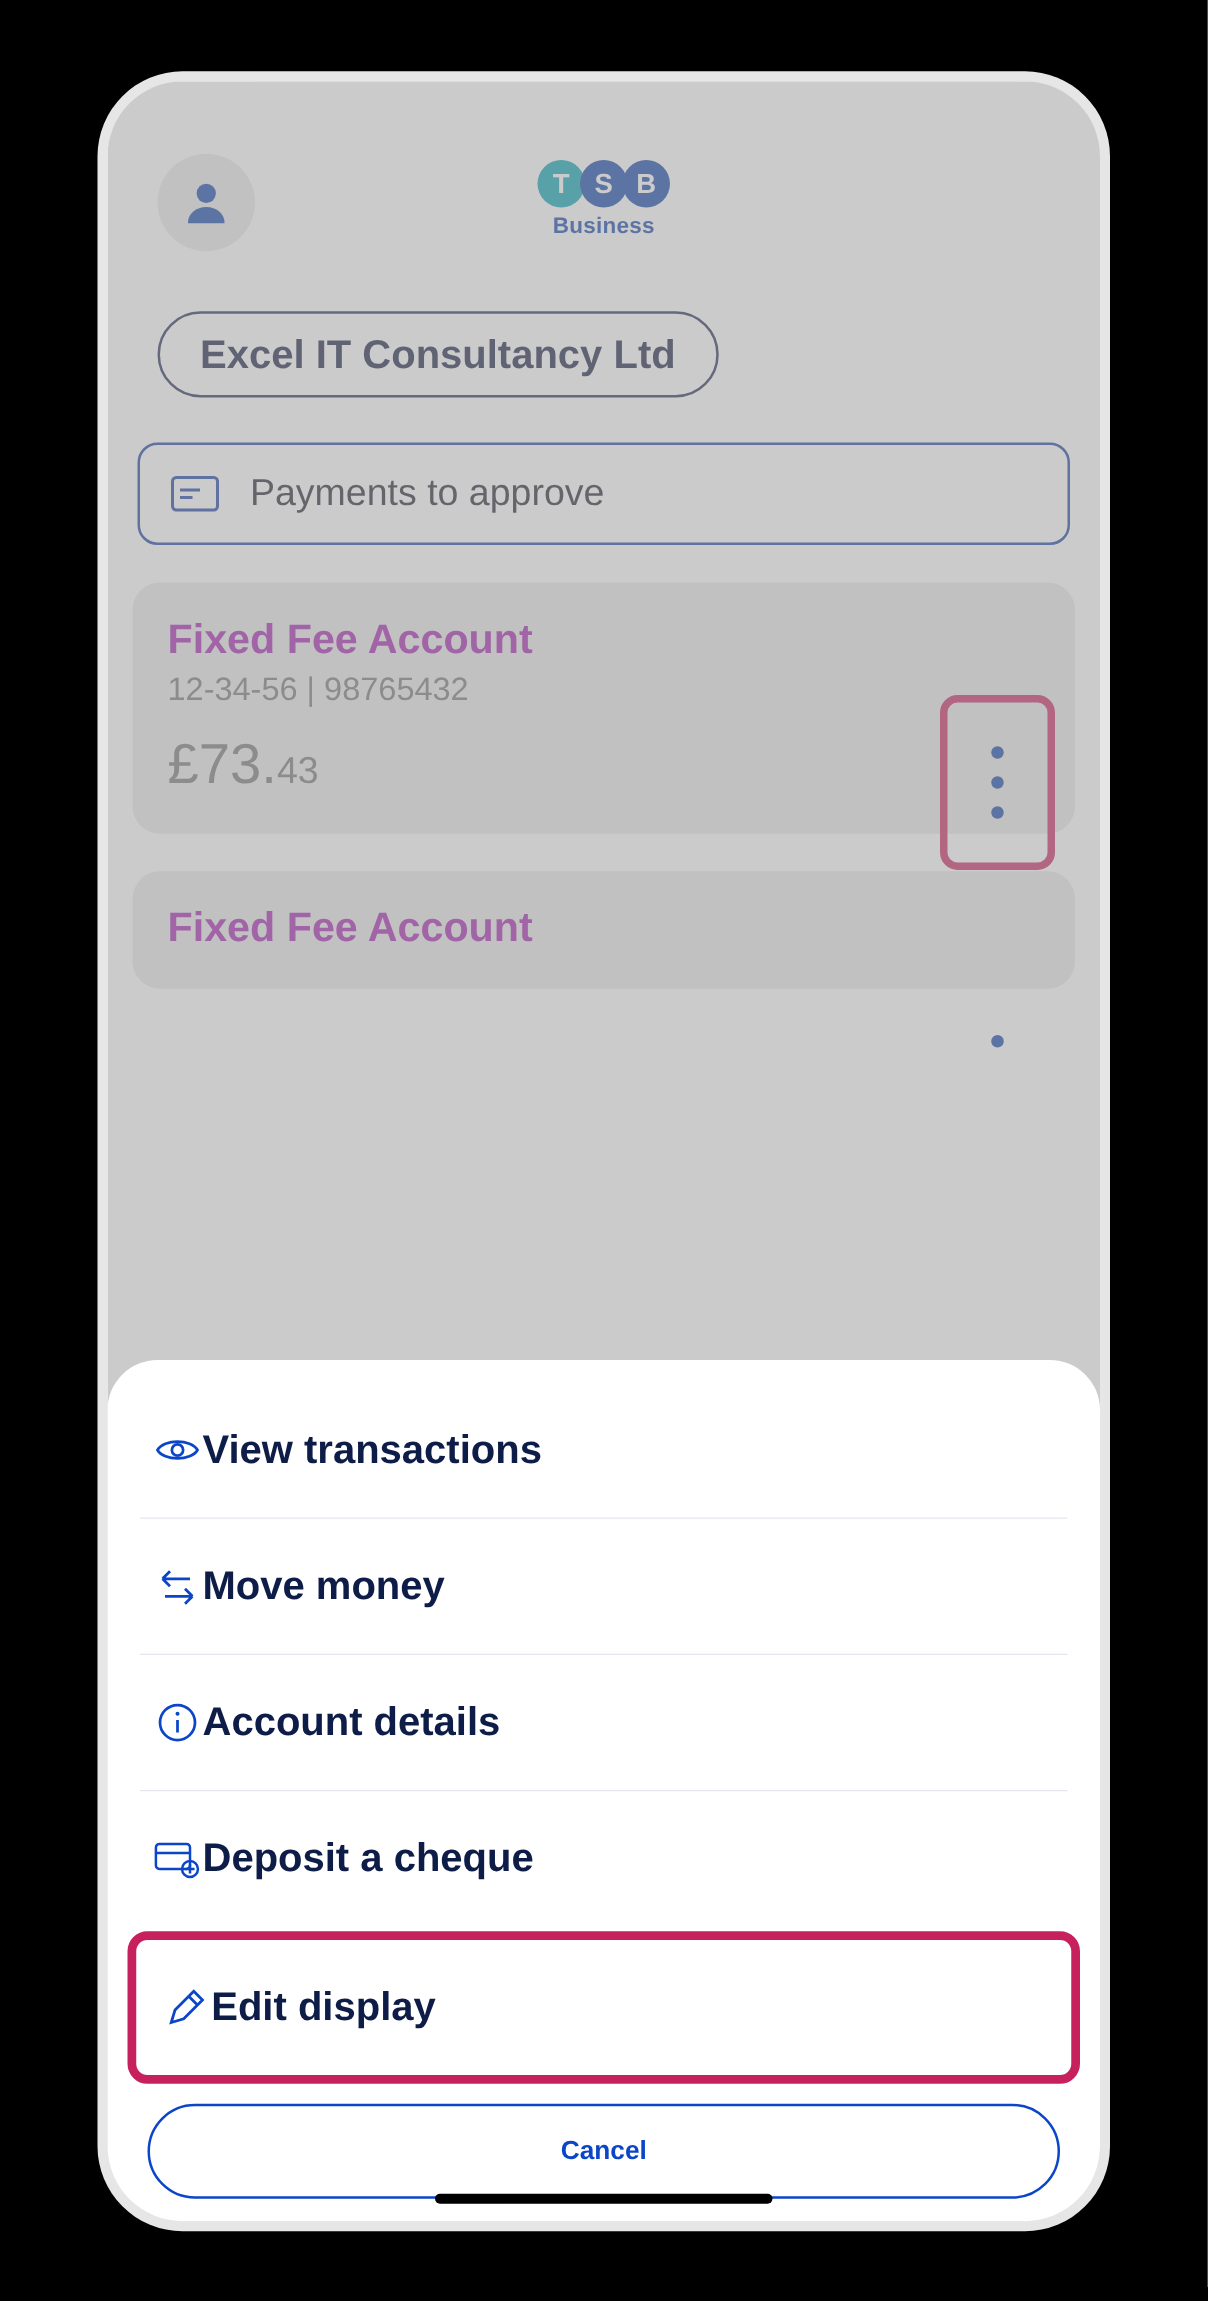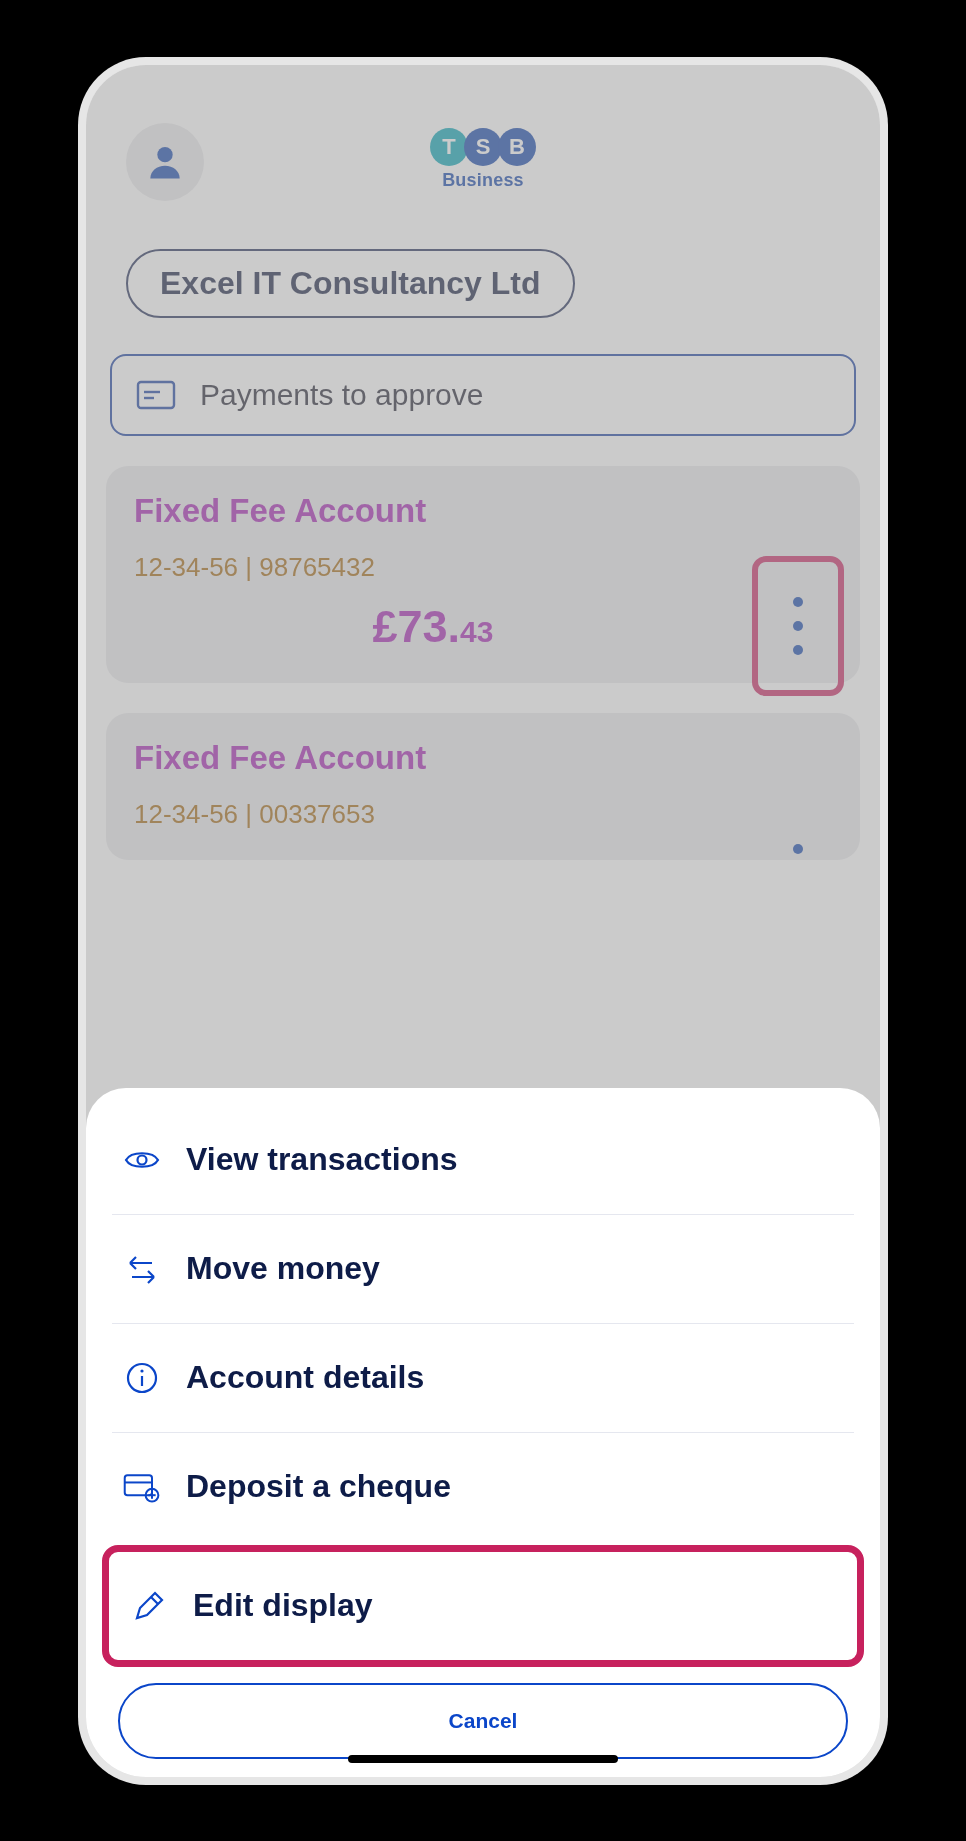--- a/index.html
+++ b/index.html
@@ -110,30 +110,30 @@
     border-radius: 22px;
     padding: 26px 28px 30px 28px;
     position: relative;
   }
   .acct-title {
     color: #a21caf;
     font-size: 33px;
     font-weight: 600;
   }
   .acct-sub {
-    color: #a16207;
+    color: #737373;
     font-size: 26px;
-    margin-top: 22px;
+    margin-top: 6px;
   }
   .acct-balance {
-    text-align: center;
+    text-align: left;
     margin-top: 18px;
     padding-right: 100px;
-    color: #a21caf;
-    font-weight: 700;
+    color: #737373;
+    font-weight: 400;
   }
   .acct-balance .big { font-size: 45px; }
   .acct-balance .small { font-size: 30px; }
   .acct-avail {
     text-align: right;
     padding-right: 100px;
     color: #4a4a56;
     font-size: 27px;
     margin-top: 8px;
   }
@@ -163,21 +163,20 @@
     position: absolute;
     left: 0; right: 0; bottom: 0;
     background: #fff;
     border-top-left-radius: 40px;
     border-top-right-radius: 40px;
     padding: 18px 26px 18px 26px;
   }
   .sheet-item {
     display: flex;
     align-items: center;
-    gap: 24px;
     padding: 34px 10px;
     border-bottom: 1px solid #e5e7ef;
   }
   .sheet-item:last-of-type { border-bottom: none; }
   .sheet-item .icn {
     width: 40px; height: 40px;
     display: flex; align-items: center; justify-content: center;
   }
   .sheet-item .icn svg { stroke: #0b46c9; fill: none; stroke-width: 2.2; }
   .sheet-item .lbl {
@@ -256,21 +255,20 @@
         </div>
         <div class="kebab highlight-kebab">
           <span></span>
           <span></span>
           <span></span>
         </div>
       </div>
 
       <div class="account-card second">
         <div class="acct-title">Fixed Fee Account</div>
-        <div class="acct-sub">12-34-56 | 00337653</div>
         <div class="kebab">
           <span></span>
           <span></span>
             <span></span>
         </div>
       </div>
 
     </div>
 
     <div class="sheet">

